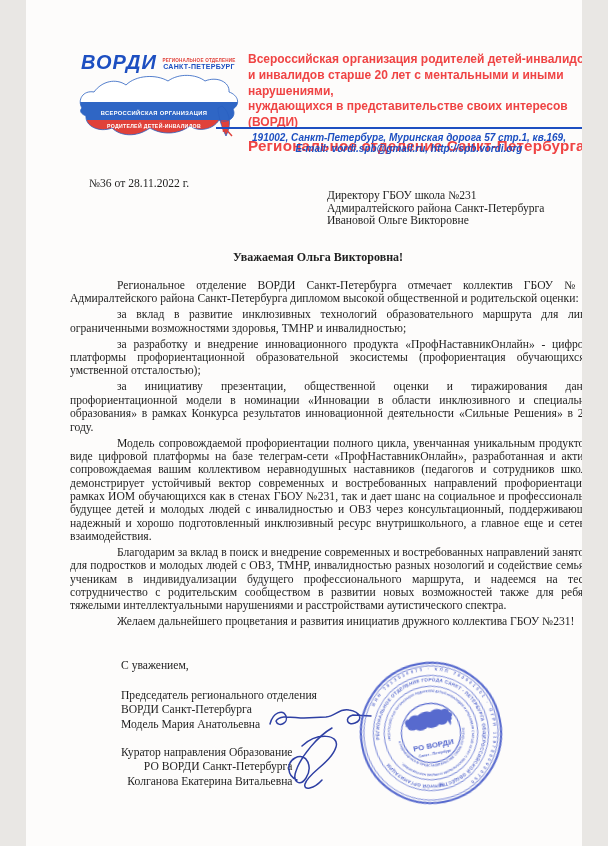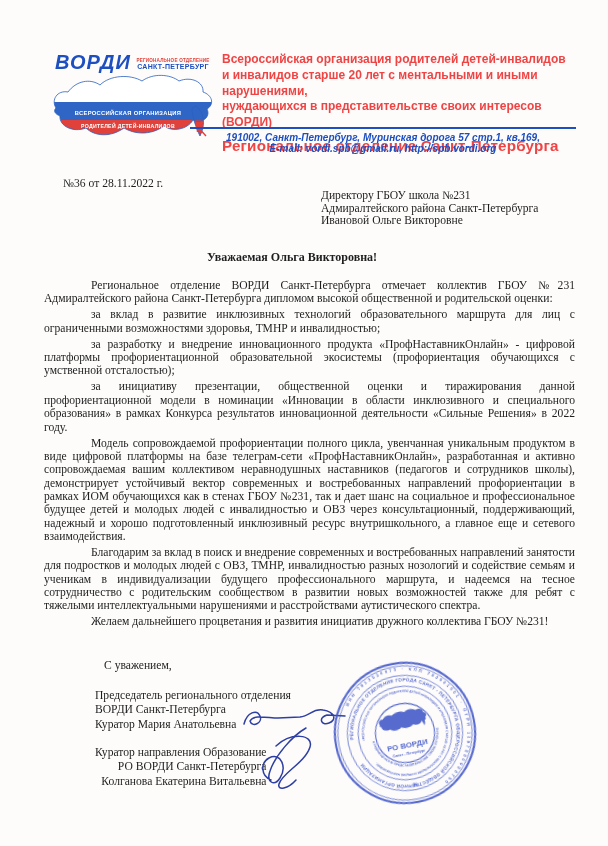--- a/index.html
+++ b/index.html
@@ -1,17 +1,17 @@
 <!DOCTYPE html>
 <html><head>
 <meta charset="utf-8">
 <style>
   html,body{margin:0;padding:0;background:#e9e7e4;}
   .page{
-    position:relative;width:608px;height:846px;margin:0 auto;
+    position:relative;width:556px;height:846px;margin:0 auto;
     background:#fdfcfb;overflow:hidden;
     font-family:"Liberation Serif","DejaVu Serif",serif;color:#1e1e1e;
   }
   
   .logo-acronym{
     position:absolute;left:55px;top:51px;
     font-family:"Liberation Sans","DejaVu Sans",sans-serif;
     font-weight:bold;font-style:italic;font-size:20px;letter-spacing:1px;color:#1d4fc1;
   }
   .logo-regional{
@@ -28,26 +28,26 @@
   .org-title-line{font-size:12px;line-height:15.8px;}
   .branch-title{font-size:15.2px;margin-top:6px;letter-spacing:.2px;}
   .header-rule{position:absolute;left:190px;top:127px;width:386px;height:2px;background:#1d4fc1;}
   .addr-block{
     position:absolute;left:190px;top:132px;width:386px;text-align:center;
     font-family:"Liberation Sans","DejaVu Sans",sans-serif;
     font-style:italic;font-weight:bold;font-size:10px;line-height:11px;color:#1d4fc1;
   }
   
   .ref-line{position:absolute;left:63px;top:177px;font-size:11.6px;}
-  .addressee{position:absolute;left:321px;top:190px;font-size:11.6px;line-height:12.7px;}
+  .addressee{position:absolute;left:301px;top:190px;font-size:11.6px;line-height:12.7px;}
   .salutation{position:absolute;left:34px;top:250px;width:516px;text-align:center;font-weight:bold;font-size:12px;}
   .letter-body{position:absolute;left:44px;top:279px;width:531px;font-size:11.6px;line-height:13.35px;text-align:justify;}
   .letter-body p{margin:0 0 2.7px 0;text-indent:47px;}
   .letter-body .b{font-weight:normal;}
-  .closing{position:absolute;left:104px;top:659px;font-size:11.6px;}
+  .closing{position:absolute;left:95px;top:659px;font-size:11.6px;}
   .sig-block{position:absolute;left:95px;font-size:11.6px;line-height:13.9px;}
   .sig-block-1{top:689px;}
   .sig-block-2{top:746px;text-align:right;}
   .sig-line:last-child{margin-top:1px;}
   
   .signature{position:absolute;z-index:2;}
   .signature-1{left:238px;top:703px;}
   .signature-2{left:248px;top:723px;}
   .stamp{
     position:absolute;left:331px;top:659px;width:148px;height:148px;z-index:3;
@@ -118,21 +118,21 @@
       <p><span>Модель сопровождаемой профориентации полного цикла, увенчанная уникальным продуктом в виде цифровой платформы на базе телеграм-сети «ПрофНаставникОнлайн», разработанная и активно сопровождаемая вашим коллективом неравнодушных наставников (педагогов и сотрудников школы), демонстрирует устойчивый вектор современных и востребованных направлений профориентации в рамках ИОМ обучающихся как в стенах ГБОУ №231, так и дает шанс на социальное и профессиональное будущее детей и молодых людей с инвалидностью и ОВЗ через консультационный, поддерживающий, надежный и хорошо подготовленный инклюзивный ресурс внутришкольного, а главное еще и сетевого взаимодействия.</span></p>
       <p><span>Благодарим за вклад в поиск и внедрение современных и востребованных направлений занятости для подростков и молодых людей с ОВЗ, ТМНР, инвалидностью разных нозологий и содействие семьям и ученикам в индивидуализации будущего профессионального маршрута, и надеемся на тесное сотрудничество с родительским сообществом в развитии новых возможностей также для ребят с тяжелыми интеллектуальными нарушениями и расстройствами аутистического спектра.</span></p>
       <p><span>Желаем дальнейшего процветания и развития инициатив дружного коллектива ГБОУ №231!</span></p>
     </div>
 
   <div class="closing">С уважением,</div>
 
   <div class="sig-block sig-block-1">
       <div class="sig-line">Председатель регионального отделения</div>
       <div class="sig-line">ВОРДИ Санкт-Петербурга</div>
-      <div class="sig-line">Куратор Мария Анатольевна</div>
+      <div class="sig-line">Модель Мария Анатольевна</div>
     </div>
   <div class="sig-block sig-block-2">
       <div class="sig-line">Куратор направления Образование</div>
       <div class="sig-line">РО ВОРДИ Санкт-Петербурга</div>
       <div class="sig-line">Колганова Екатерина Витальевна</div>
     </div>
 
   <svg class="signature signature-1" width="112" height="34" viewBox="0 0 112 34">
     <g fill="none" stroke="#2e3fa3" stroke-width="1.5" stroke-linecap="round">
       <path d="M6,21 C9,9 19,6 22,13 C25,20 14,25 12,18 C16,11 30,15 40,15 L62,14 C72,13 75,5 85,7 C97,9 99,17 91,20 C83,23 80,15 89,12 L107,13"></path>

